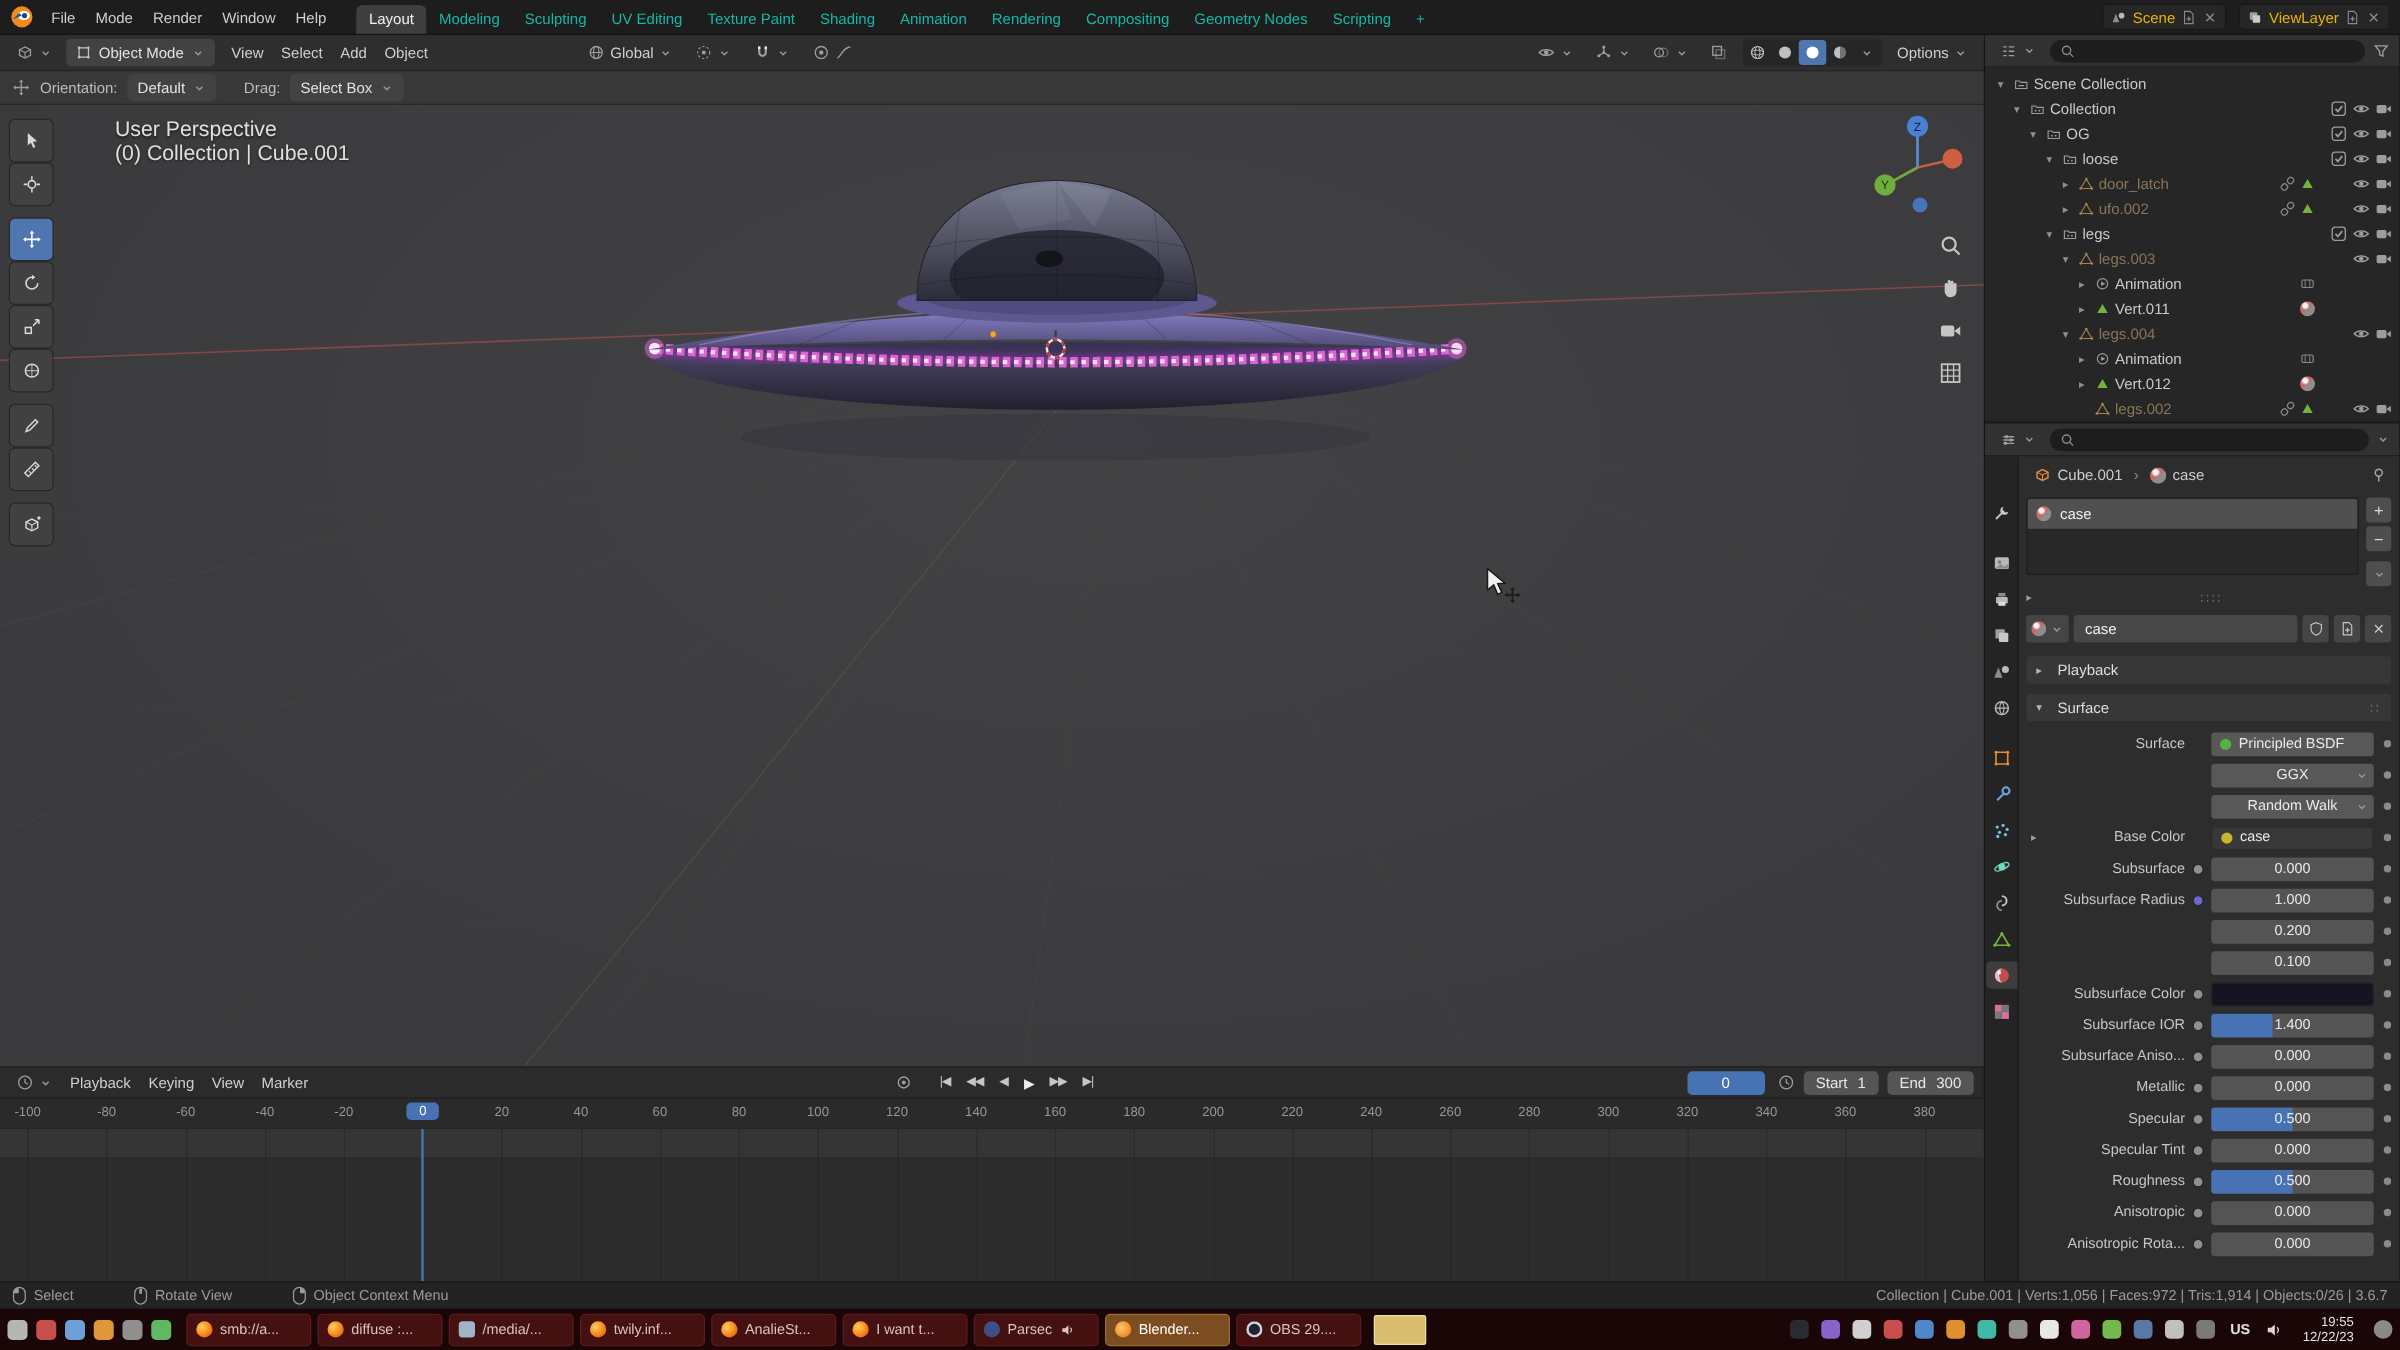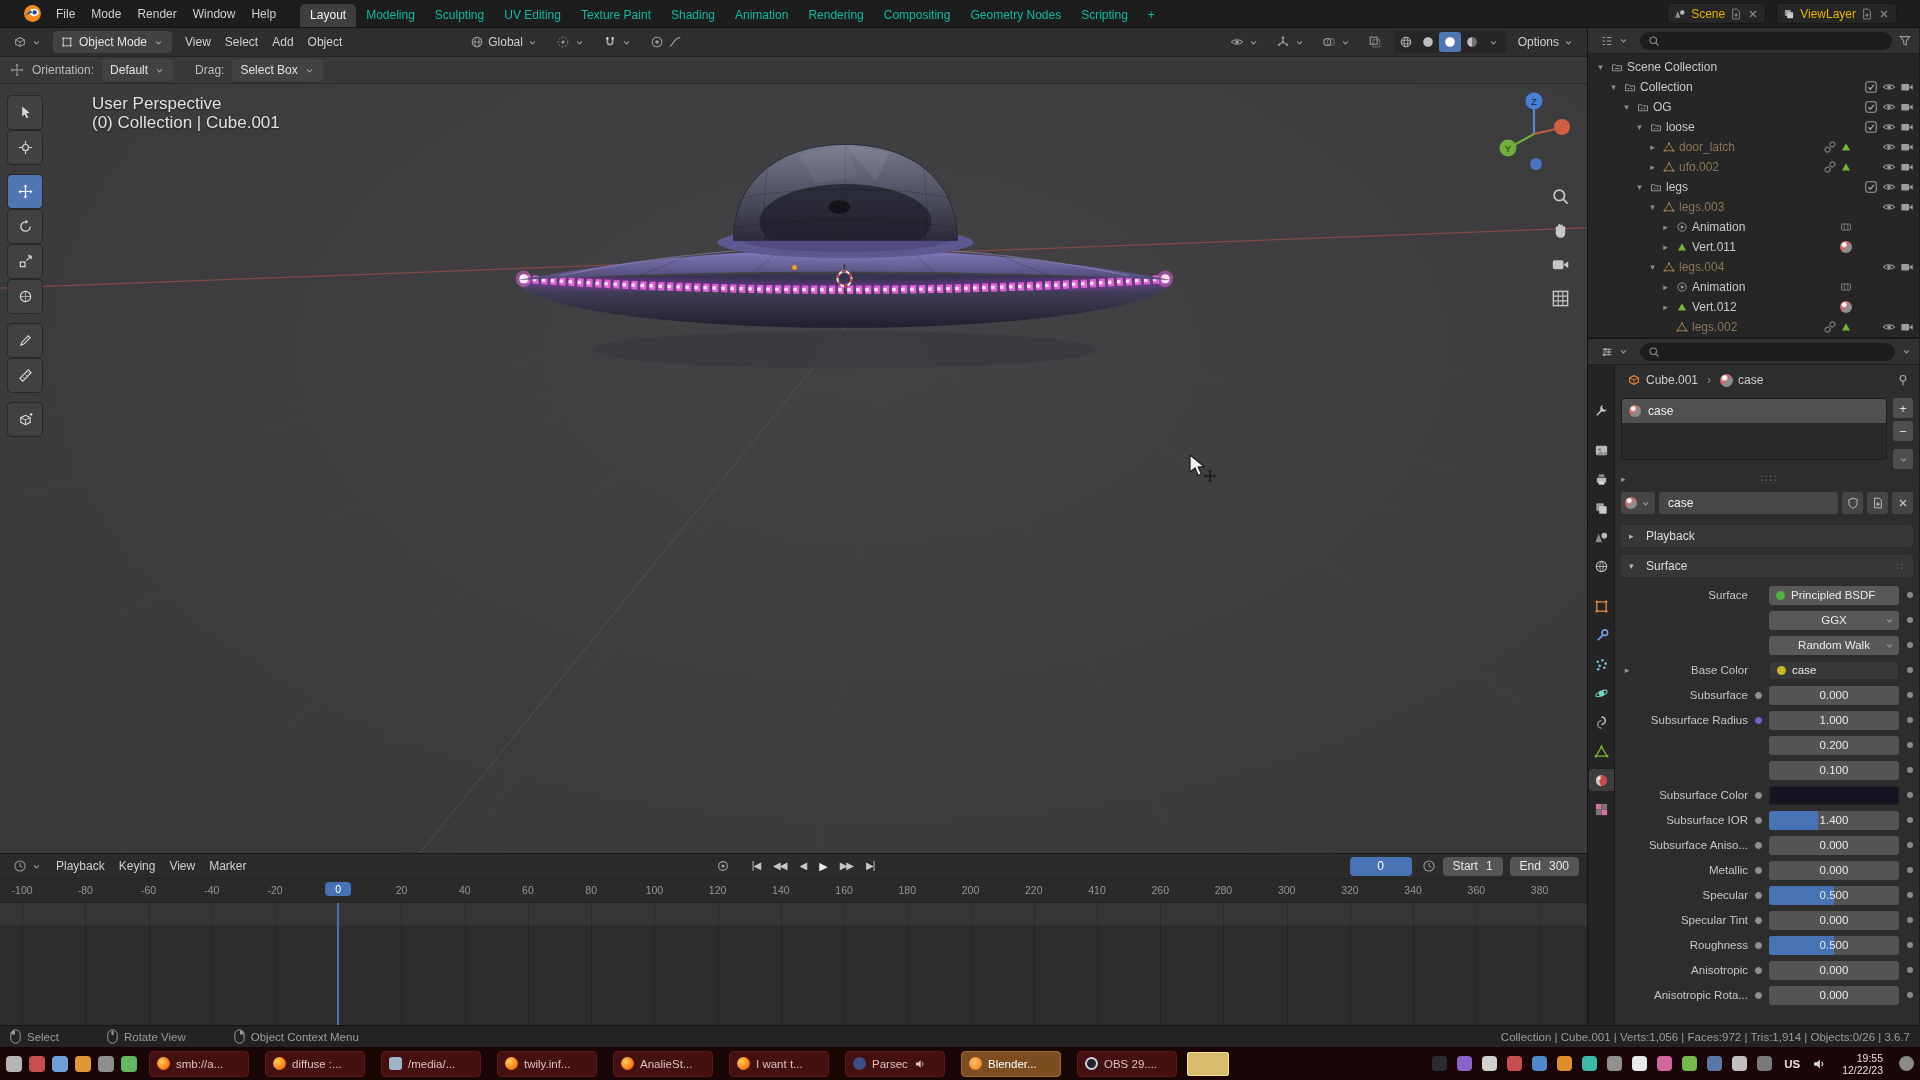--- a/index.html
+++ b/index.html
@@ -18,21 +18,21 @@
 
 .titlebar{flex:0 0 32px;background:#300a0a;display:flex;align-items:center;padding:0 10px;color:#ddc8c8;border-bottom:1px solid #1c0404}
 .tb-left,.tb-right{width:230px;display:flex;align-items:center;gap:14px}
 .tb-right{justify-content:flex-end}
 .tb-title{flex:1;text-align:center;font-size:12.5px;white-space:nowrap;overflow:hidden}
 .tb-dot{width:14px;height:14px;border-radius:50%}
 .tb-dot.a{background:radial-gradient(circle at 35% 35%,#e05a5a,#8f1d1d)}
 .tb-dot.b{background:#1a0707;border:2px solid #c23939}
 .win-btn{width:18px;height:18px;display:flex;align-items:center;justify-content:center;color:#d8b8b8;font-size:12px}
 
-.topbar{flex:0 0 27px;background:#1d1d1d;border-bottom:1px solid #131313;display:flex;align-items:center;padding:0 23px;gap:2px}
+.topbar{flex:0 0 27px;background:#1d1d1d;border-bottom:1px solid #131313;display:flex;align-items:center;padding:0 8px;gap:2px}
 .blender-logo{width:18px;height:18px;margin-right:4px}
 .menu-item{padding:3px 8px;border-radius:3px;color:#cfcfcf;white-space:nowrap}
 #workspace-tabs{display:flex;align-items:flex-end;margin-left:14px;height:27px}
 .ws-tab{padding:4px 10px 5px;color:#14b8a6;border-radius:5px 5px 0 0;white-space:nowrap}
 .ws-tab.active{background:#3f3f3f;color:#f2f2f2}
 .top-spacer{flex:1}
 .selector{display:flex;align-items:center;gap:5px;background:#262626;border:1px solid #181818;border-radius:4px;padding:0 6px;height:21px;margin-left:8px;color:#eab308;white-space:nowrap}
 
 .main{flex:1;display:flex;min-height:0}
 .left-col{width:1588px;display:flex;flex-direction:column;border-right:1px solid #141414}
@@ -136,21 +136,21 @@
 
 .statusbar{flex:0 0 22px;background:#232323;border-top:1px solid #141414;display:flex;align-items:center;padding:0 10px;color:#9b9b9b;font-size:11.5px}
 #status-hints{display:flex;gap:48px}
 .hint{display:flex;align-items:center;gap:6px;white-space:nowrap}
 .hint .ic{width:11px;height:15px}
 .status-stats{margin-left:auto;white-space:nowrap}
 
 .taskbar{flex:0 0 33px;background:#1a0606;display:flex;align-items:center;padding:0 6px;gap:5px}
 .launcher{display:flex;gap:7px;margin-right:7px;align-items:center}
 .launch-ic{width:16px;height:16px;border-radius:4px}
-.task-btns{display:flex;gap:16px;align-items:center}
+.task-btns{display:flex;gap:5px;align-items:center}
 .task-btn{height:26px;width:100px;background:#451010;border:1px solid #5c1a1a;border-radius:4px;display:flex;align-items:center;gap:6px;padding:0 7px;color:#dcc3c3;font-size:11.5px;overflow:hidden;white-space:nowrap}
 .task-btn.active{background:#7b4d20;border-color:#9c6b2e;color:#fff}
 .tb-ic{width:13px;height:13px;border-radius:50%;flex:0 0 13px}
 .tb-ic.firefox{background:radial-gradient(circle at 35% 35%,#ffcf5e,#f57f17 60%,#d84315)}
 .tb-ic.files{background:#9fb4c7;border-radius:3px}
 .tb-ic.parsec{background:#3d4f86}
 .tb-ic.blender{background:radial-gradient(circle at 40% 40%,#ffc26e,#f08b22 70%,#d3690f)}
 .tb-ic.obs{background:#23232d;box-shadow:inset 0 0 0 2px #cfd2da}
 .yellow-box{width:42px;height:24px;background:#d9bd6d;border:1px solid #efe0a0;border-radius:2px;margin-left:5px}
 .tray{display:flex;gap:10px;margin-left:auto;align-items:center}
@@ -740,21 +740,21 @@
               <span class="tick" style="left:29.283%">40</span>
               <span class="tick" style="left:33.267%">60</span>
               <span class="tick" style="left:37.251%">80</span>
               <span class="tick" style="left:41.235%">100</span>
               <span class="tick" style="left:45.219%">120</span>
               <span class="tick" style="left:49.203%">140</span>
               <span class="tick" style="left:53.187%">160</span>
               <span class="tick" style="left:57.171%">180</span>
               <span class="tick" style="left:61.155%">200</span>
               <span class="tick" style="left:65.139%">220</span>
-              <span class="tick" style="left:69.124%">410</span>
+              <span class="tick" style="left:69.124%">240</span>
               <span class="tick" style="left:73.108%">260</span>
               <span class="tick" style="left:77.092%">280</span>
               <span class="tick" style="left:81.076%">300</span>
               <span class="tick" style="left:85.060%">320</span>
               <span class="tick" style="left:89.044%">340</span>
               <span class="tick" style="left:93.028%">360</span>
               <span class="tick" style="left:97.012%">380</span>
             </div>
           <div id="playhead-badge" class="playhead-badge" style="left: 21.315%;"><span>0</span></div>
         </div>

